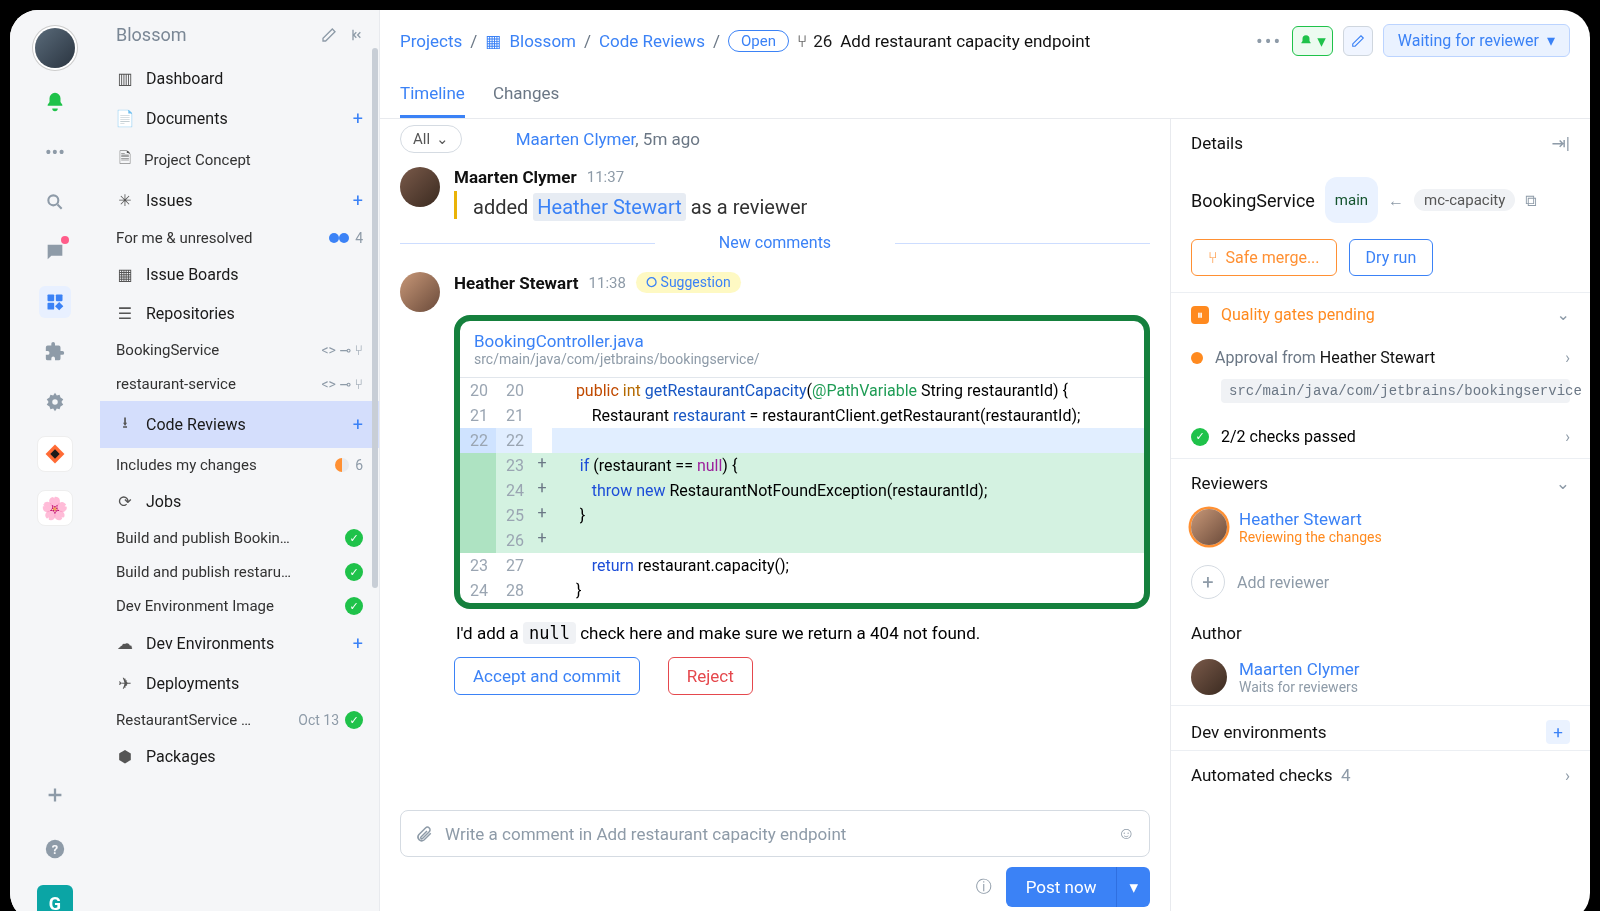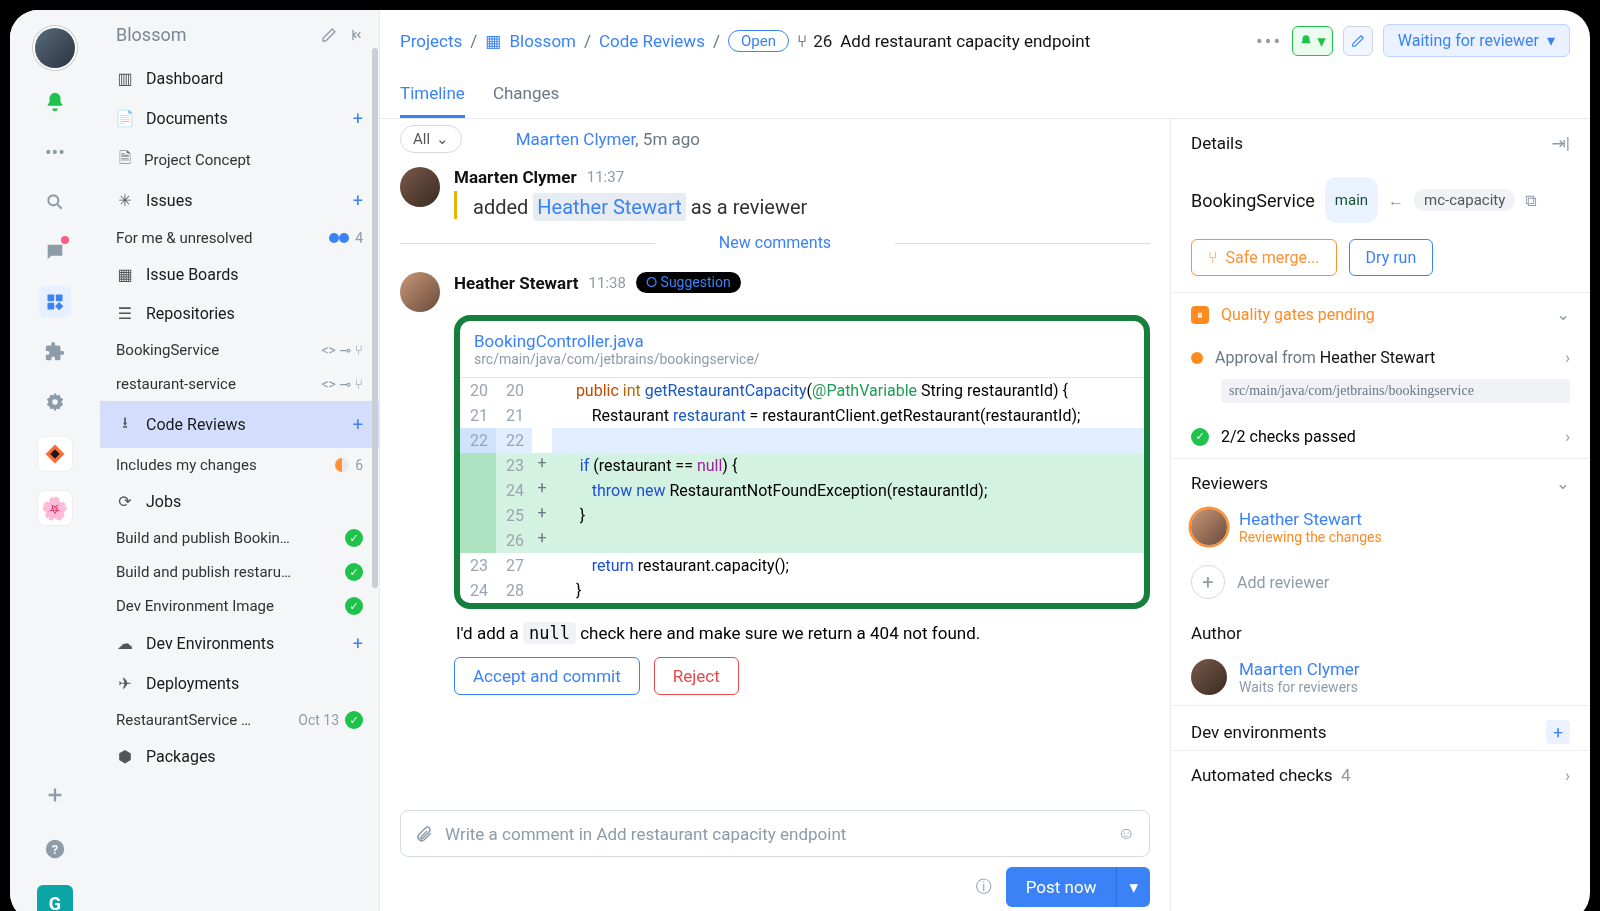--- a/index.html
+++ b/index.html
@@ -50,21 +50,21 @@
 .tlhead{display:flex;align-items:center;gap:14px;padding:6px 0 2px 0}
 .tlhead .filter{border:1px solid #d5dbe2;border-radius:16px;padding:4px 12px;font-size:15px;display:flex;align-items:center;gap:6px;color:#555}
 .tlhead .mini{color:#6b7785;font-size:17px;margin-left:40px}
 .tlhead .mini a{color:#3b82f6;text-decoration:none}
 .event{display:flex;gap:14px;padding:12px 0 6px 0}
 .event .av{width:40px;height:40px;border-radius:50%;background:linear-gradient(135deg,#7a5a4a,#3a2a20);flex-shrink:0}
 .event .av.hs{background:linear-gradient(135deg,#c89878,#6a4a3a)}
 .event .head{display:flex;align-items:center;gap:10px}
 .event .head b{font-size:17px;color:#111}
 .event .head .t{color:#8e9ba8;font-size:15px}
-.event .head .tag{background:#000000;color:#3b82f6;border-radius:14px;padding:2px 10px;font-size:14px}
+.event .head .tag{background:#fef9c3;color:#3b82f6;border-radius:14px;padding:2px 10px;font-size:14px}
 .event .body-line{padding:4px 0 0 0;font-size:20px;color:#333;border-left:3px solid #eab308;padding-left:16px;margin-top:4px}
 .event .body-line .hl{background:#e7ecf3;padding:2px 4px;border-radius:3px;color:#3b82f6}
 .newc{text-align:center;color:#3b82f6;font-size:16px;padding:8px 0;position:relative}
 .newc:before,.newc:after{content:"";position:absolute;top:50%;width:34%;height:1px;background:#cdddff}
 .newc:before{left:0}.newc:after{right:0}
 .filecard{border:6px solid #15803d;border-radius:16px;overflow:hidden;margin-top:22px}
 .filecard .fh{padding:10px 14px 2px 14px}
 .filecard .fh a{color:#3b82f6;font-size:17px;text-decoration:none}
 .filecard .fh .fp{color:#8e9ba8;font-size:14px}
 .code{font-family:ui-monospace,Menlo,Consolas,monospace;font-size:16px;border-top:1px solid #e1e6ec;margin-top:8px}
@@ -73,21 +73,21 @@
 .code .ln2{width:36px;text-align:right;padding:3px 8px 3px 0;color:#9aa5b2}
 .code .m{width:20px;text-align:center;color:#6b7785}
 .code .c{flex:1;padding:3px 8px;white-space:pre-wrap}
 .code .row.hh .c,.code .row.hh .ln2{background:#e1eeff}
 .code .row.add .c,.code .row.add .ln2,.code .row.add .m{background:#d4f2e1}
 .code .row.add .ln{background:#aee3c2}
 .code .row.h0 .ln{background:#cfe3ff}
 .k1{color:#c04a00}.k2{color:#b46900}.fn{color:#1857c4}.an{color:#1f9c55}.kw{color:#1d4ed8}.nl{color:#9c1f9c}
 .comment-txt{padding:14px 2px;font-size:17px}
 .comment-txt code{background:#f0f2f5;padding:1px 6px;border-radius:4px;font-family:ui-monospace,monospace}
-.cbtns{display:flex;gap:14px}
+.cbtns{display:flex;gap:28px}
 .cbtns button{border-radius:6px;padding:8px 18px;font-size:17px;cursor:pointer;background:#fff}
 .cbtns .acc{border:1.5px solid #3b82f6;color:#3b82f6}
 .cbtns .rej{border:1.5px solid #e5484d;color:#e5484d}
 .composer{margin-top:auto;border:1px solid #d5dbe2;border-radius:8px;padding:12px 14px;display:flex;align-items:center;gap:12px;color:#8e9ba8;font-size:17px}
 .composer .emo{margin-left:auto}
 .postbar{display:flex;justify-content:flex-end;align-items:center;gap:14px;padding-top:10px}
 .postbar .info{color:#8e9ba8}
 .postbar .btn{display:flex}
 .postbar .btn button{background:#3b82f6;color:#fff;border:none;padding:10px 20px;font-size:17px;cursor:pointer}
 .postbar .btn .l{border-radius:6px 0 0 6px}
@@ -105,21 +105,21 @@
 .details .btns button{border-radius:6px;padding:8px 16px;font-size:16px;background:#fff;cursor:pointer}
 .details .btns .sm{border:1.5px solid #ff9033;color:#ff9033;display:flex;align-items:center;gap:8px}
 .details .btns .dr{border:1.5px solid #3b82f6;color:#3b82f6}
 .details .panel{border-top:1px solid #eceff3}
 .details .prow{display:flex;align-items:center;padding:12px 20px;gap:12px}
 .details .prow .ch{margin-left:auto;color:#8e9ba8}
 .details .prow.orange{color:#ff8a1f}
 .details .prow .sq{width:18px;height:18px;border-radius:4px;background:#ff8a1f;color:#fff;display:flex;align-items:center;justify-content:center;font-size:12px}
 .details .prow .cir{width:12px;height:12px;border-radius:50%}
 .details .prow .cir.o{background:#ff8a1f}
-.details .pathchip{background:#f0f2f5;color:#6b7785;padding:4px 8px;border-radius:4px;font-size:14px;margin:0 20px 12px 50px;font-family:Liberation Serif, serif}
+.details .pathchip{background:#f0f2f5;color:#6b7785;padding:4px 8px;border-radius:4px;font-size:14px;margin:0 20px 12px 50px;font-family:Liberation Mono, monospace}
 .details .person{display:flex;align-items:center;gap:12px;padding:10px 20px}
 .details .person .pav{width:36px;height:36px;border-radius:50%;background:#ccc}
 .details .person .pav.ring{box-shadow:0 0 0 2.5px #ff9033}
 .details .person .nm{color:#3b82f6;font-size:17px}
 .details .person .st{color:#ff8a1f;font-size:14px}
 .details .person .st.g{color:#8e9ba8}
 .details .addr{display:flex;align-items:center;gap:12px;padding:10px 20px;color:#8e9ba8}
 .details .addr .pls{width:34px;height:34px;border:1.5px solid #d5dbe2;border-radius:50%;display:flex;align-items:center;justify-content:center;font-size:20px}
 .details .secl{padding:14px 20px 6px 20px;font-size:17px;color:#111;display:flex;align-items:center}
 .details .secl .ch{margin-left:auto;color:#8e9ba8}

